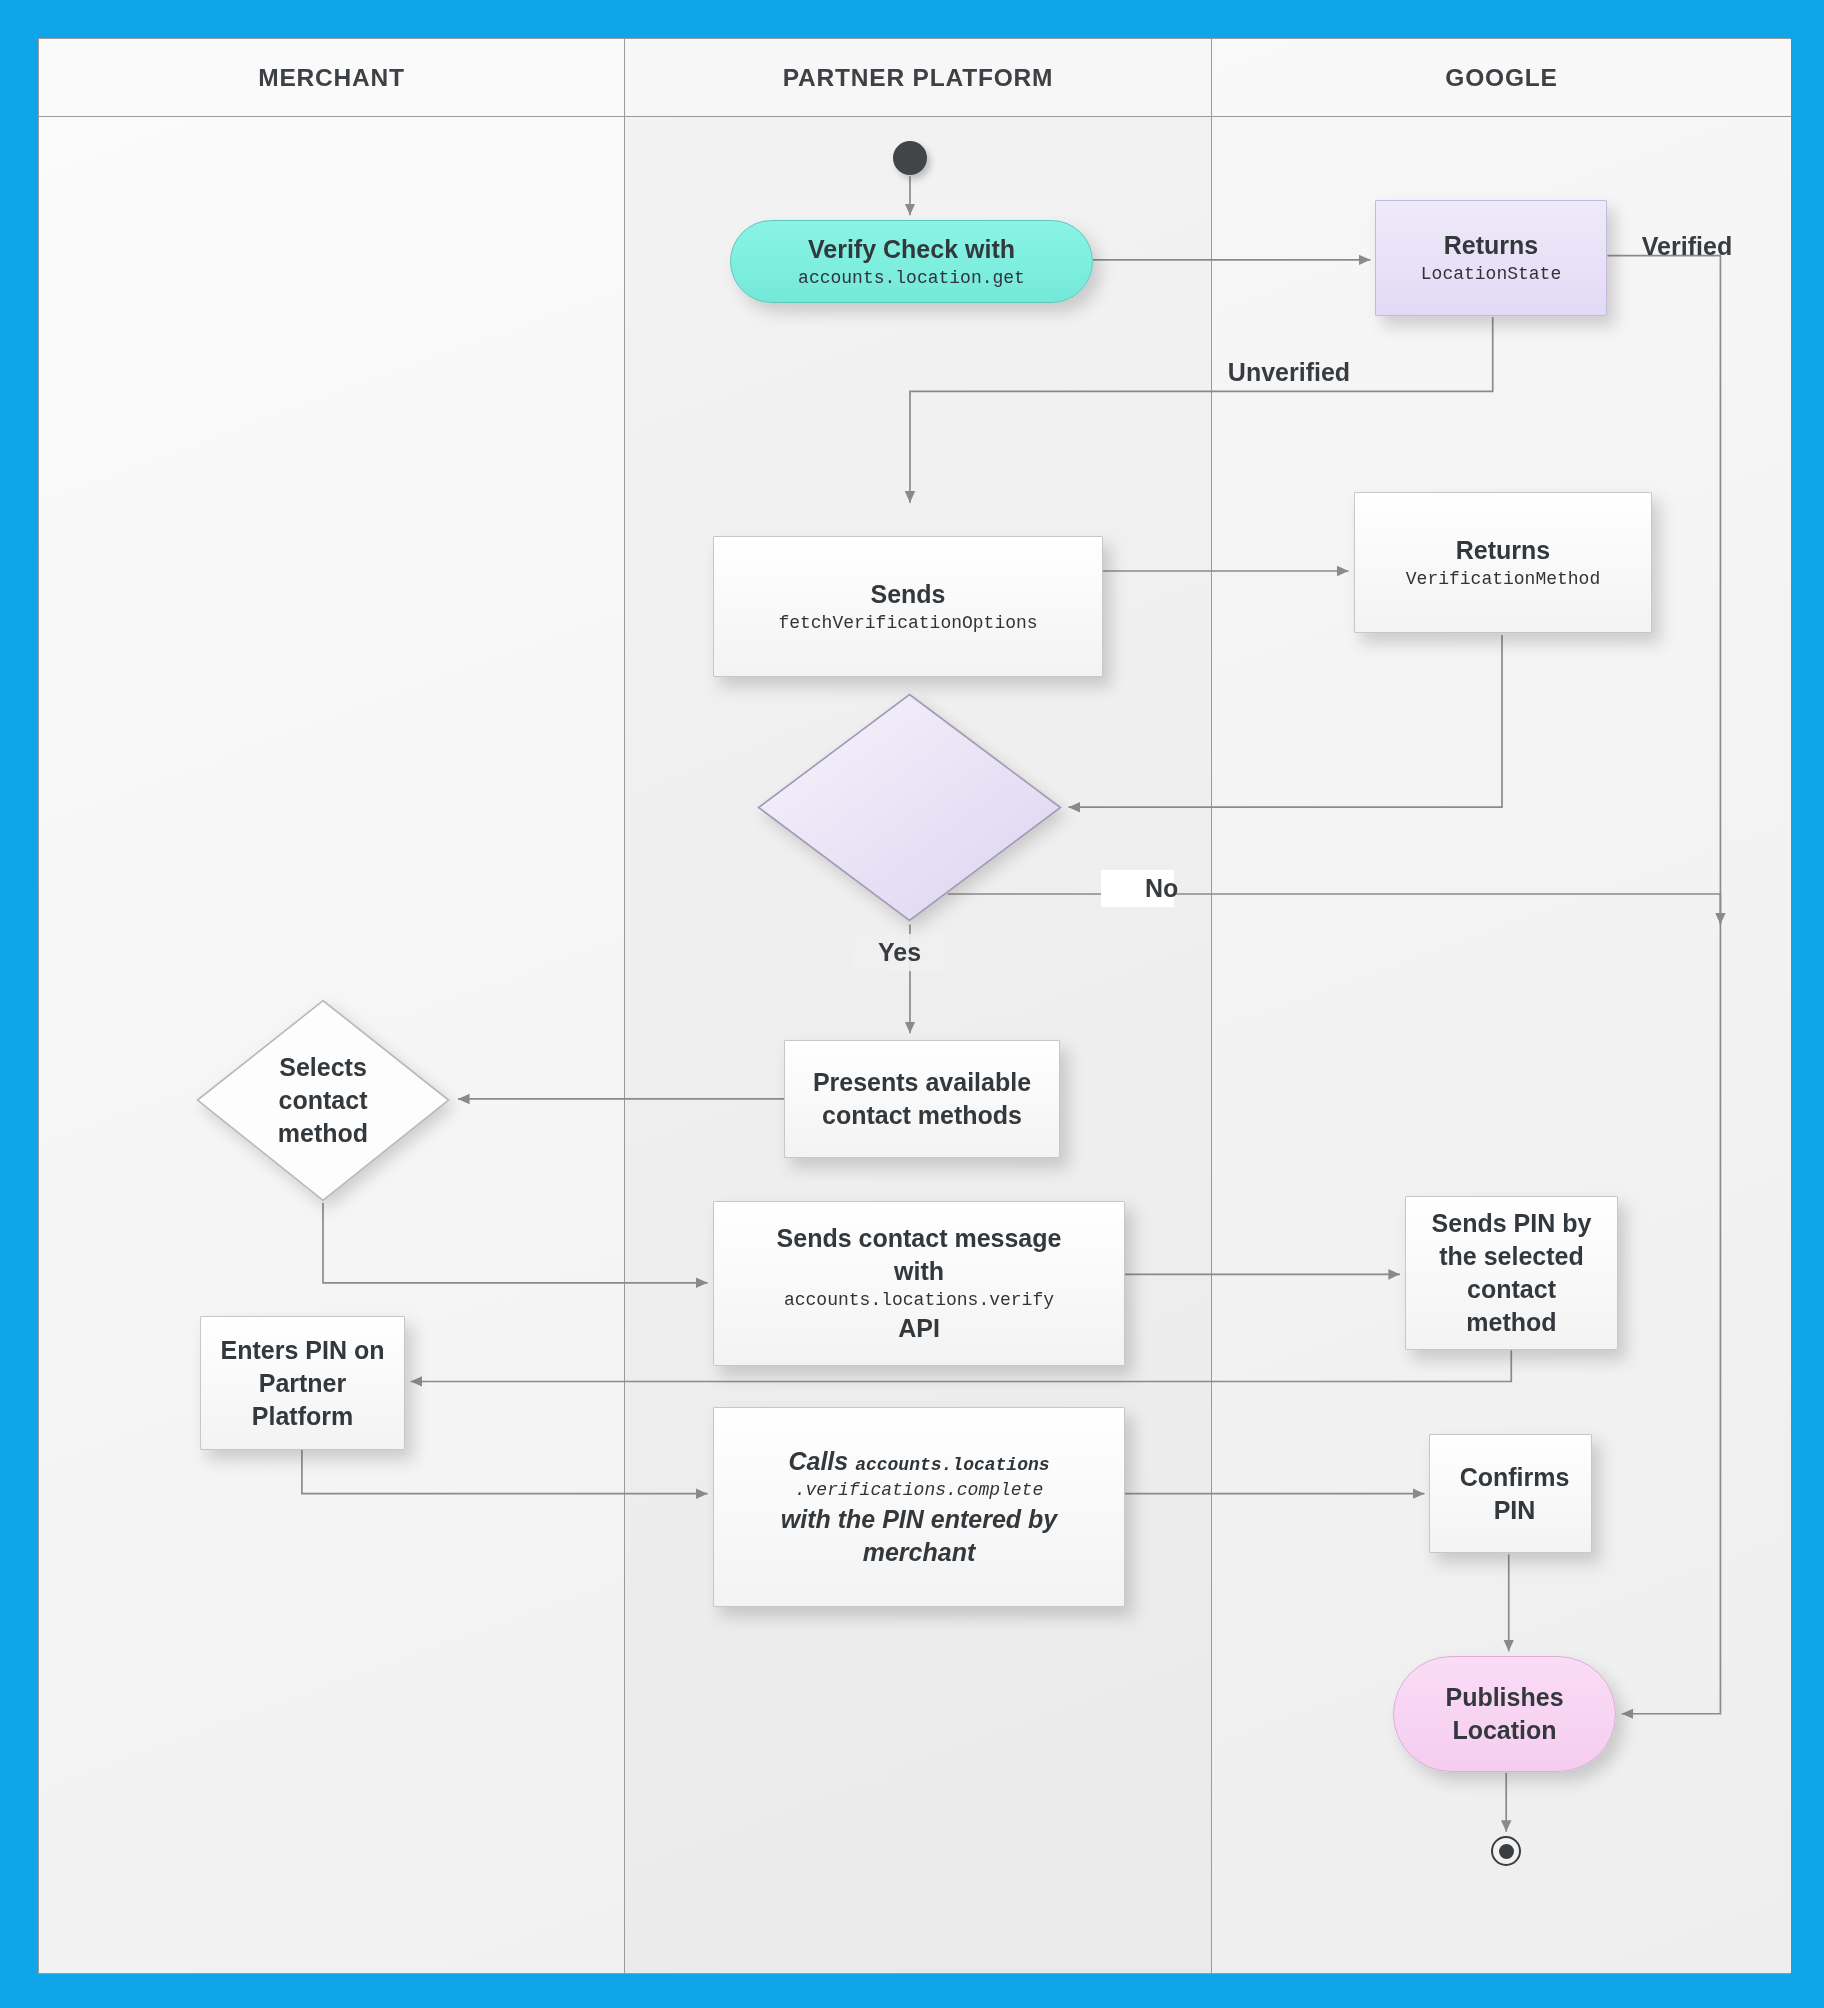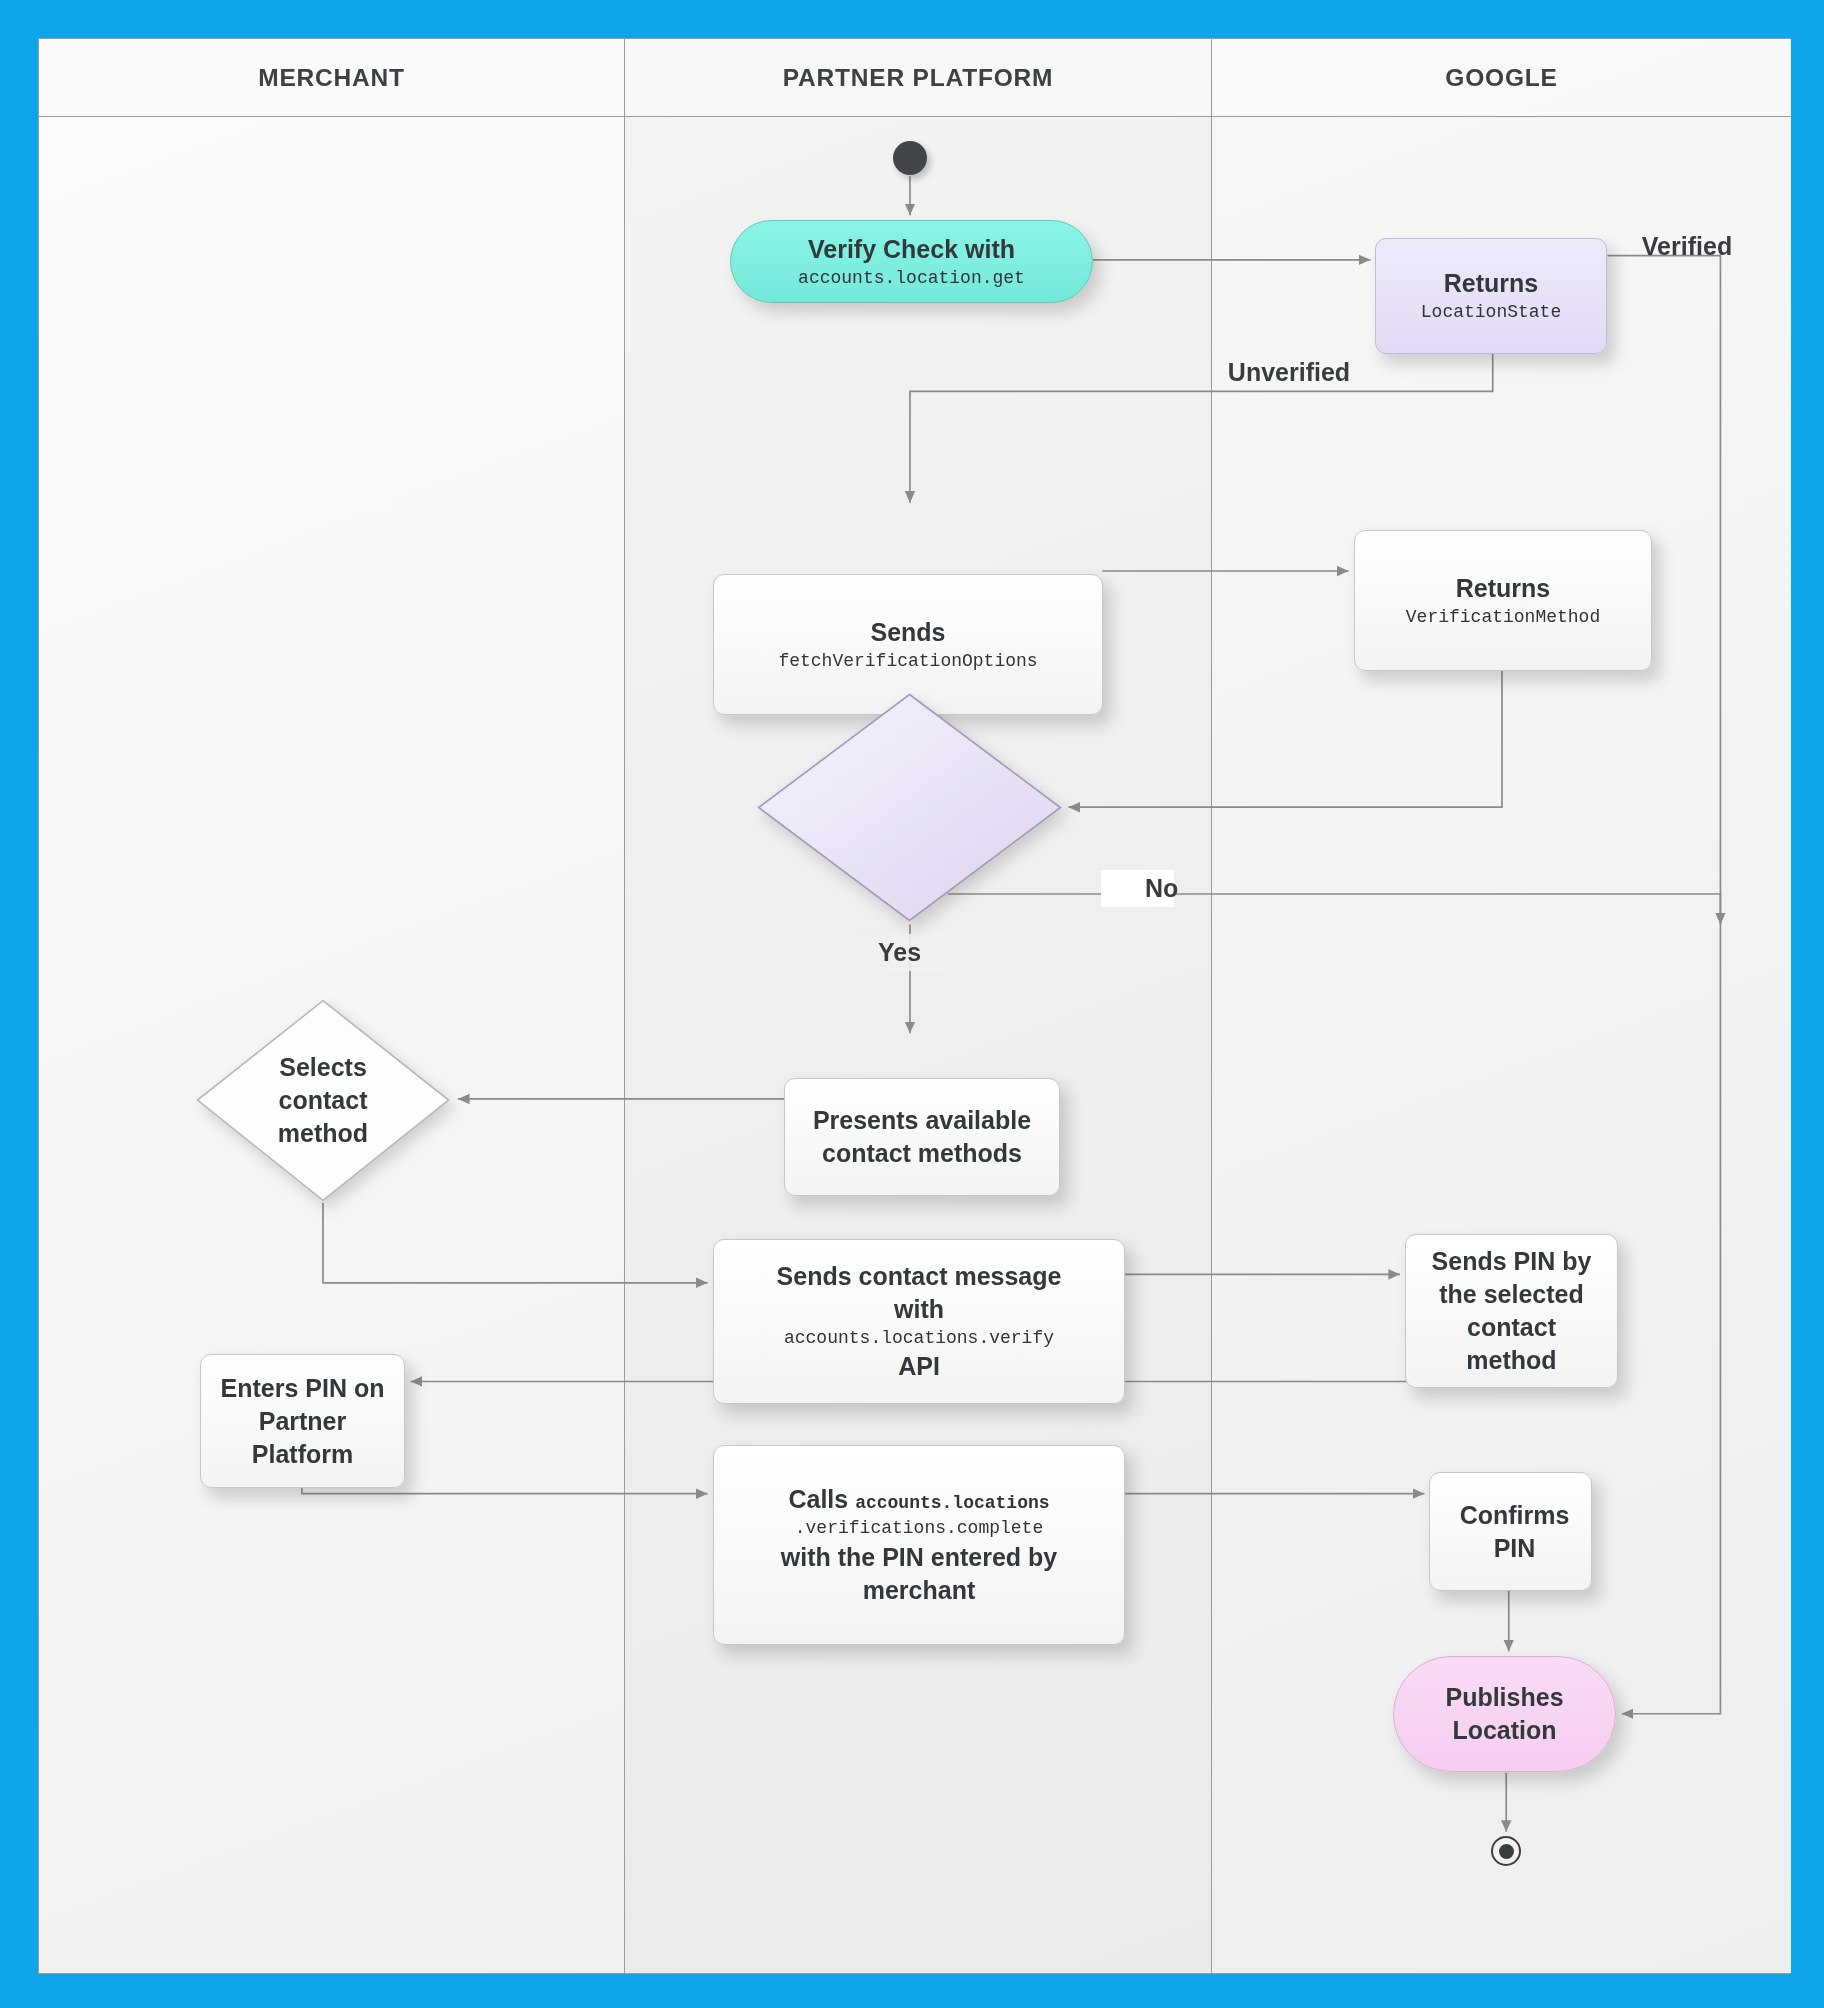--- a/index.html
+++ b/index.html
@@ -16,22 +16,22 @@
   .lane-header { position:absolute; top:0; left:0; width:100%; height:78px; border-bottom:0.8px solid #9a9a9a;
                  display:flex; align-items:center; justify-content:center;
                  font-weight:bold; font-size:24.5px; letter-spacing:0.8px; color:#3d4145; background:rgba(250,250,250,0.6); }
 
   .edges { position:absolute; left:0; top:0; z-index:1; }
   .edges polyline, .edges line { fill:none; stroke:#8a8a8a; stroke-width:2; }
 
   .edge-label { position:absolute; z-index:2; font-weight:bold; font-size:25px; color:#383c40; text-align:center; line-height:1.2; padding:3.4px 5px; }
 
   .node { position:absolute; z-index:3; display:flex; flex-direction:column; align-items:center; justify-content:center; text-align:center; }
-  .box  { background:linear-gradient(180deg,#ffffff,#f3f3f4); border:0.8px solid #c7c7c9; border-radius:11px;
-          box-shadow:7.6px 9.3px 15px rgba(70,70,75,0.22);margin-top:38px; }
+  .box  { background:linear-gradient(180deg,#ffffff,#f3f3f4); border:0.8px solid #c7c7c9; border-radius:1px;
+          box-shadow:7.6px 9.3px 15px rgba(70,70,75,0.22); }
   .pill { border-radius:59px; }
   .pill.teal { background:linear-gradient(180deg,#8af4e6,#74e9d9); border:0.8px solid #5cc7b8; }
   .box.lavender { background:linear-gradient(180deg,#efeafa,#e2daf5); border:0.8px solid #c2b9dd; }
   .pill.pink { background:linear-gradient(180deg,#fadcf6,#f5cdef); border:0.8px solid #dcaed4; }
 
   .title { font-weight:bold; font-size:25px; line-height:1.32; color:#33383c; }
   .code  { font-family:"Liberation Mono","DejaVu Sans Mono",monospace; font-size:18px; line-height:1.35; color:#2f3438;text-align:center; }
 
   .terminator { position:absolute; z-index:3; }
   .start-dot { width:34px; height:34px; border-radius:50%; background:#414548; box-shadow:3.4px 4.2px 6.7px rgba(70,70,75,0.3); }
@@ -159,21 +159,21 @@
     <div class="title">contact</div>
     <div class="title">method</div>
   </div>
 
   <div class="node box" style="left:200px; top:1316px; width:205px; height:134px;">
     <div class="title">Enters PIN on</div>
     <div class="title">Partner</div>
     <div class="title">Platform</div>
   </div>
 
-  <div class="node box" style="left:713px; top:1407px; width:412px; height:200px;">
+  <div class="node box" style="left:713px; top:1407px; width:412px; height:200px;font-style:italic;">
     <div class="title">
       <span>Calls</span>
       <span class="code">accounts.locations</span>
     </div>
     <div class="code">.verifications.complete</div>
     <div class="title">with the PIN entered by</div>
     <div class="title">merchant</div>
   </div>
 
   <div class="node box" style="left:1429px; top:1434px; width:163px; height:119px;padding-left:8px;">

